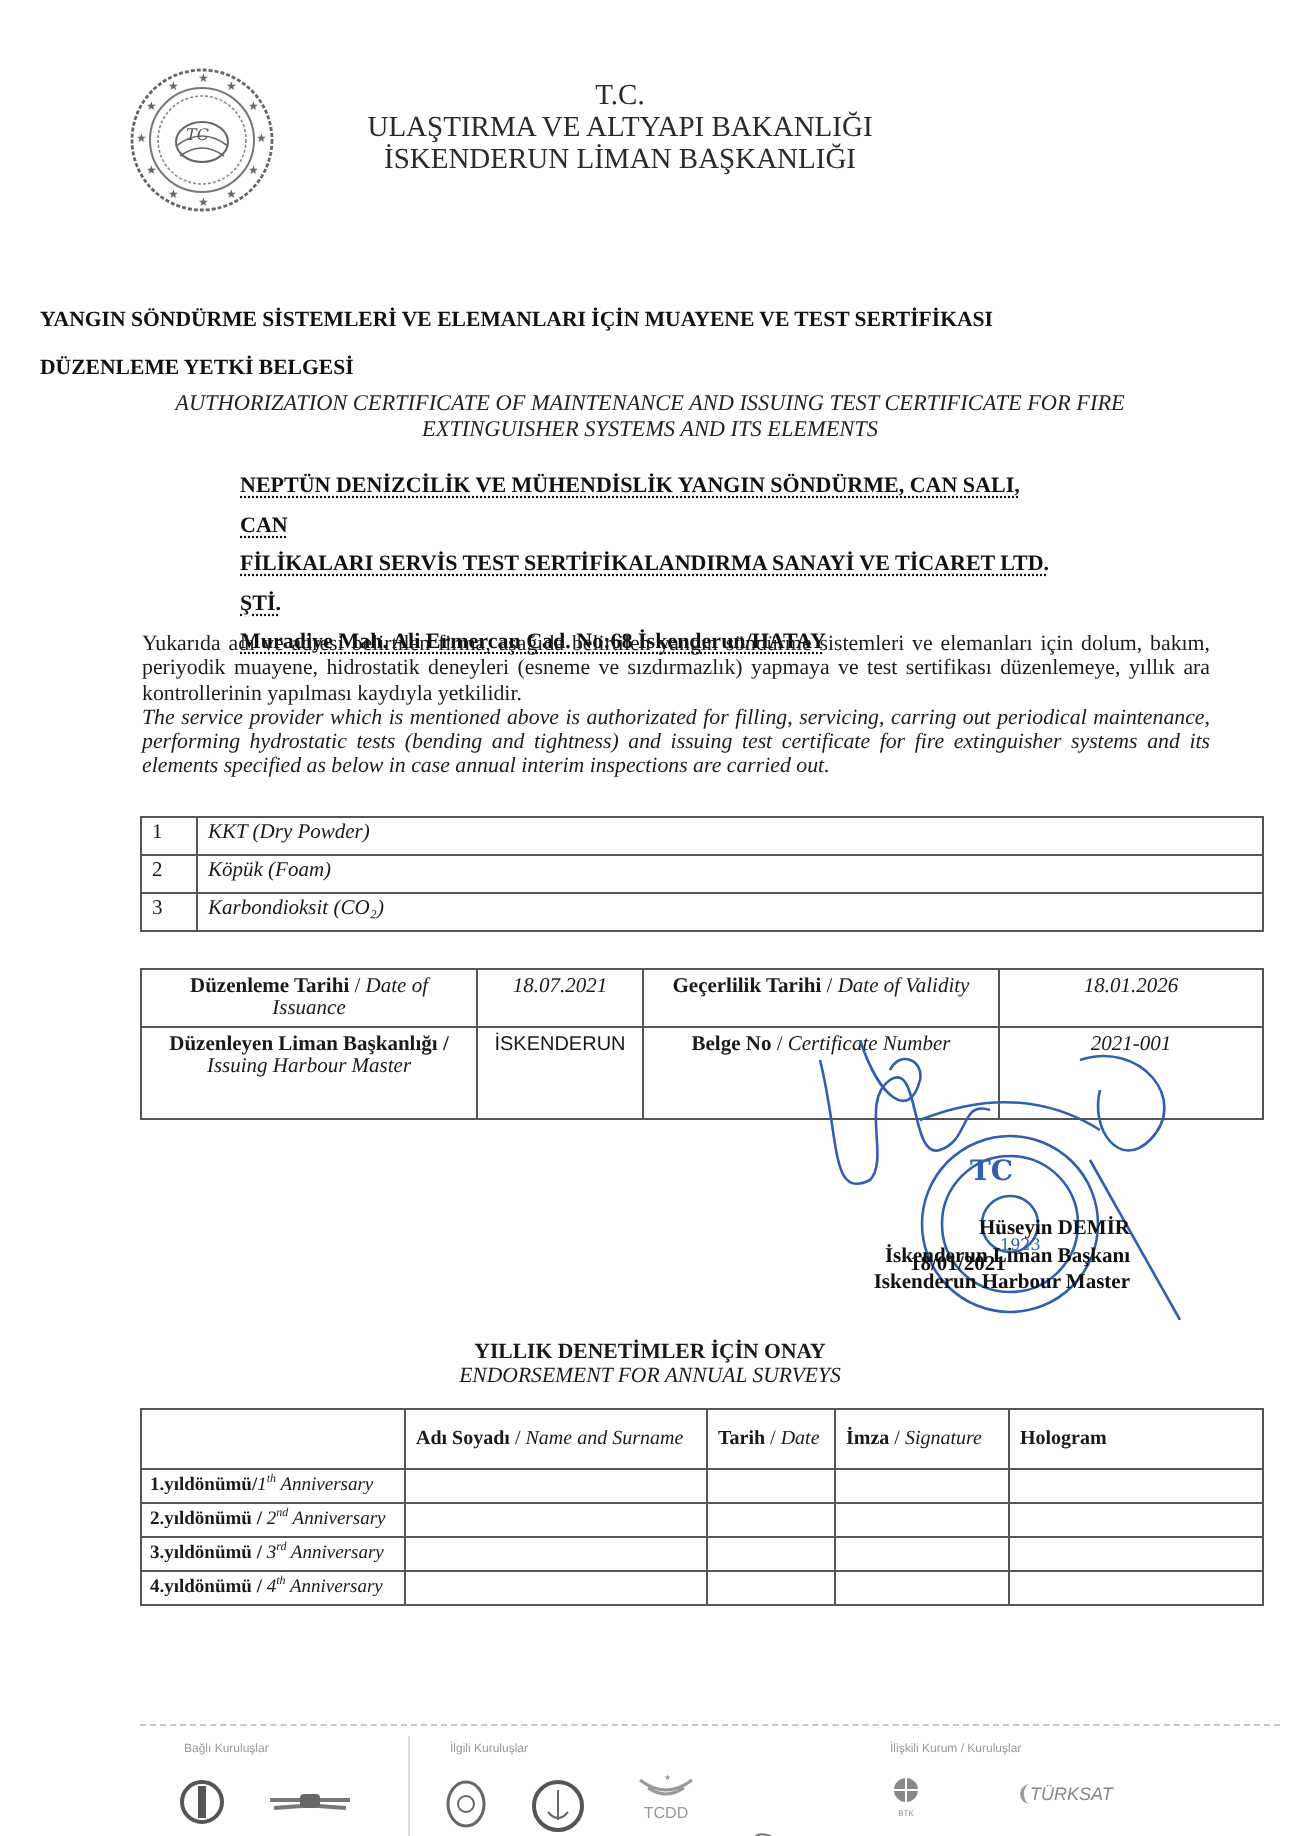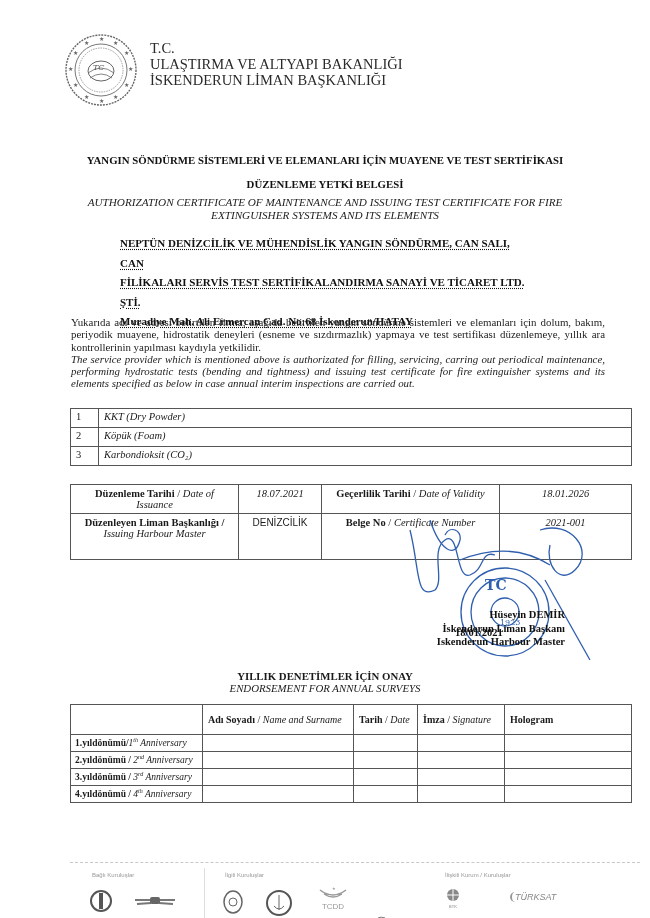--- a/index.html
+++ b/index.html
@@ -1,22 +1,22 @@
 <!DOCTYPE html>
 <html><head>
 <meta charset="utf-8">
 <style>
   * { box-sizing: border-box; margin: 0; padding: 0; }
   html, body { width: 650px; height: 918px; background: #ffffff; overflow: hidden; }
   body { position: relative; font-family: "Liberation Serif", "DejaVu Serif", serif; color: #1a1a1a; }
 
   .logo { position: absolute; left: 64px; top: 33px; width: 74px; height: 74px; }
-  .header-titles { position: absolute; left: 150px; top: 40px; width: 320px; text-align: left; font-size: 14.5px; line-height: 16px; color: #2a2a2a; }
-
-  .main-title { position: absolute; left: 20px; top: 152px; width: 610px; text-align: center; font-size: 10.8px; font-weight: bold; line-height: 16px; color: #111; }
+  .header-titles { position: absolute; left: 150px; top: 40px; width: 320px; text-align: center; font-size: 14.5px; line-height: 16px; color: #2a2a2a; }
+
+  .main-title { position: absolute; left: 20px; top: 152px; width: 610px; text-align: left; font-size: 10.8px; font-weight: bold; line-height: 16px; color: #111; }
   .main-title .l2 { margin-top: 8px; }
   .en-title { position: absolute; left: 40px; top: 196px; width: 570px; text-align: center; font-style: italic; font-size: 11.2px; line-height: 12.5px; color: #222; }
 
   .company { position: absolute; left: 120px; top: 234px; width: 415px; text-align: left; font-size: 11px; font-weight: bold; line-height: 19.5px; color: #111; }
   .company span { text-decoration: underline; text-decoration-style: dotted; text-underline-offset: 2px; }
 
   .para { position: absolute; left: 71px; top: 316px; width: 534px; font-size: 10.9px; line-height: 12.3px; text-align: justify; color: #1c1c1c; }
   .para .en { font-style: italic; }
 
   table { border-collapse: collapse; position: absolute; }
@@ -127,21 +127,21 @@
     <td style="width:168px"><span class="b">Düzenleme Tarihi</span> / <span class="i">Date of Issuance</span></td>
     <td class="i" style="width:83px">18.07.2021</td>
     <td style="width:178px"><span class="b">Geçerlilik Tarihi</span> / <span class="i">Date of Validity</span></td>
     <td class="i">18.01.2026</td>
   </tr>
   <tr style="height:46px">
     <td>
           <div class="b">Düzenleyen Liman Başkanlığı /</div>
           <div class="i">Issuing Harbour Master</div>
         </td>
-    <td style="font-family:'Liberation Sans',sans-serif;font-size:10px">DENİZCİLİK</td>
+    <td style="font-family:'Liberation Sans',sans-serif;font-size:10px">İSKENDERUN</td>
     <td><span class="b">Belge No</span> / <span class="i">Certificate Number</span></td>
     <td class="i">2021-001</td>
   </tr>
 </tbody>
   </table>
 
 <div class="stamp">
   <svg width="200" height="140" viewBox="0 0 200 140">
     <g fill="none" stroke="#2f5fae" stroke-width="1.3">
       <circle cx="105" cy="92" r="44"></circle>

